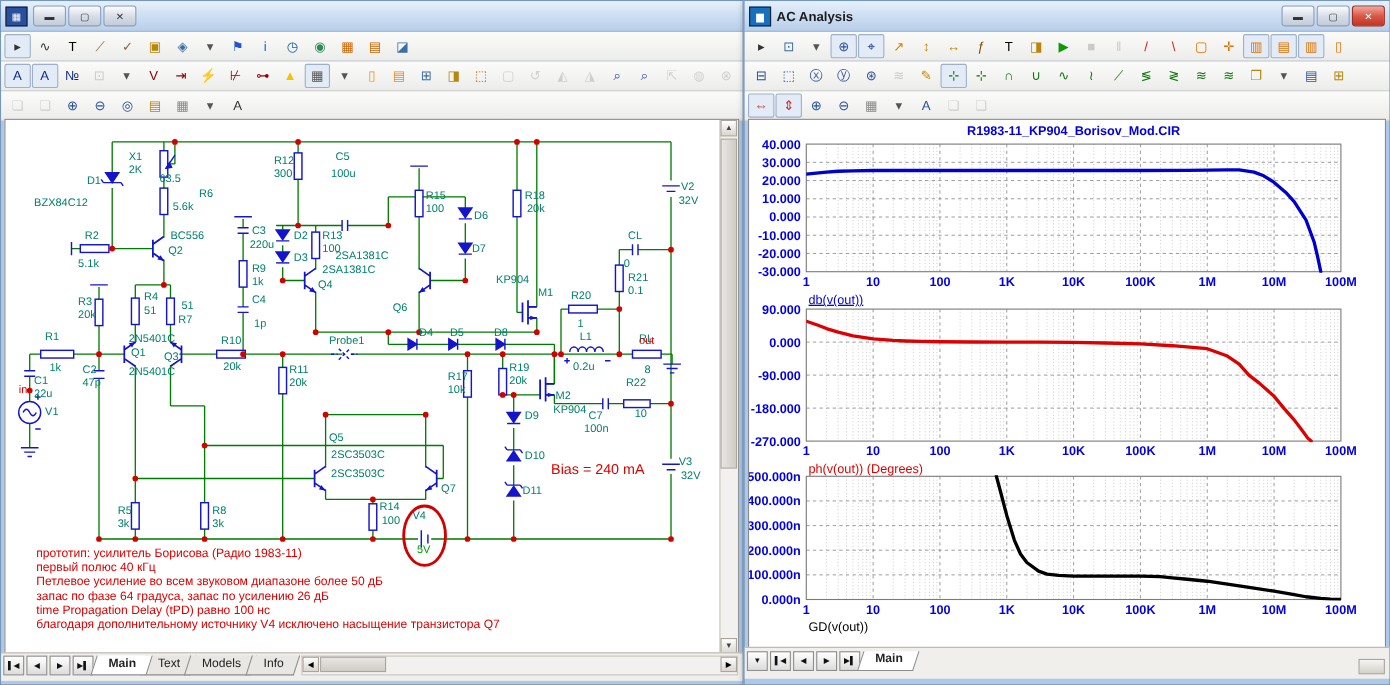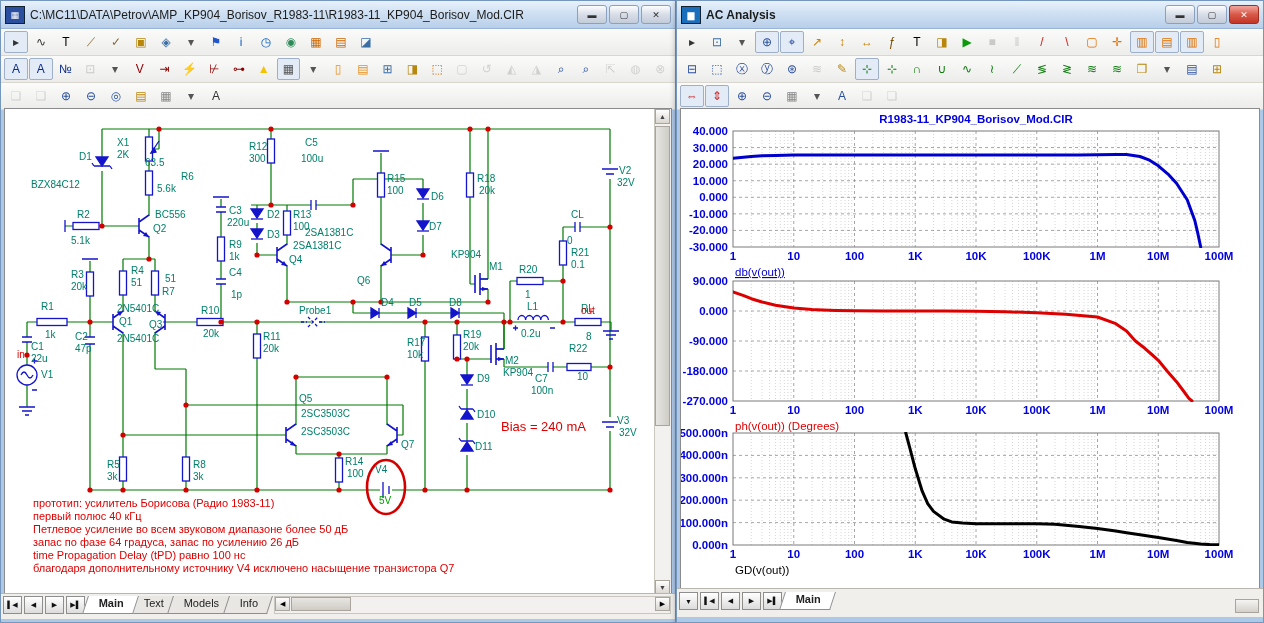--- a/index.html
+++ b/index.html
@@ -42,21 +42,20 @@
   .rtabbar{position:absolute;left:0;right:0;bottom:5px;height:25px;background:#f0efec;border-top:1px solid #b9b6b0;display:flex;align-items:flex-start;padding-top:3px;}
 </style>
 </head>
 <body>
 
 <div class="desktop">
 
   <div class="window win-left">
     <div class="titlebar">
       <span class="sysicon">▦</span>
-      <span class="title">C:\MC11\DATA\Petrov\AMP_KP904_Borisov_R1983-11\R1983-11_KP904_Borisov_Mod.CIR</span>
       <span class="winbtns">
         <span class="wbtn">▬</span>
         <span class="wbtn">▢</span>
         <span class="wbtn">✕</span>
       </span>
     </div>
     <div class="toolbar">
         <span class="tbtn pressed" style="color: rgb(51, 51, 51);">▸</span>
         <span class="tbtn" style="color: rgb(51, 51, 51);">∿</span>
         <span class="tbtn" style="color: rgb(0, 0, 0);">T</span>
@@ -318,21 +317,21 @@
             <circle cx="605" cy="381" r="2.6"></circle>
             <circle cx="22" cy="246" r="2.6"></circle>
         </g>
 
         <ellipse cx="381" cy="378" rx="19" ry="27" fill="none" stroke="#D40000" stroke-width="2.6"></ellipse>
       </svg>
       <div id="schematic-labels">
           <span class="slabel" style="left: 112px; top: 28px; color: rgb(0, 128, 106);">X1</span>
           <span class="slabel" style="left: 112px; top: 40px; color: rgb(0, 128, 106);">2K</span>
           <span class="slabel" style="left: 140px; top: 48px; color: rgb(0, 128, 106);">63.5</span>
-          <span class="slabel" style="left: 74px; top: 42px; color: rgb(0, 128, 106);">D1</span>
+          <span class="slabel" style="left: 74px; top: 50px; color: rgb(0, 128, 106);">D1</span>
           <span class="slabel" style="left: 26px; top: 70px; color: rgb(0, 128, 106);">BZX84C12</span>
           <span class="slabel" style="left: 152px; top: 62px; color: rgb(0, 128, 106); padding-left: 24px;">R6</span>
           <span class="slabel" style="left: 152px; top: 74px; color: rgb(0, 128, 106);">5.6k</span>
           <span class="slabel" style="left: 150px; top: 100px; color: rgb(0, 128, 106);">BC556</span>
           <span class="slabel" style="left: 148px; top: 114px; color: rgb(0, 128, 106);">Q2</span>
           <span class="slabel" style="left: 72px; top: 100px; color: rgb(0, 128, 106);">R2</span>
           <span class="slabel" style="left: 66px; top: 126px; color: rgb(0, 128, 106);">5.1k</span>
           <span class="slabel" style="left: 224px; top: 96px; color: rgb(0, 128, 106);">C3</span>
           <span class="slabel" style="left: 222px; top: 108px; color: rgb(0, 128, 106);">220u</span>
           <span class="slabel" style="left: 224px; top: 130px; color: rgb(0, 128, 106);">R9</span>

